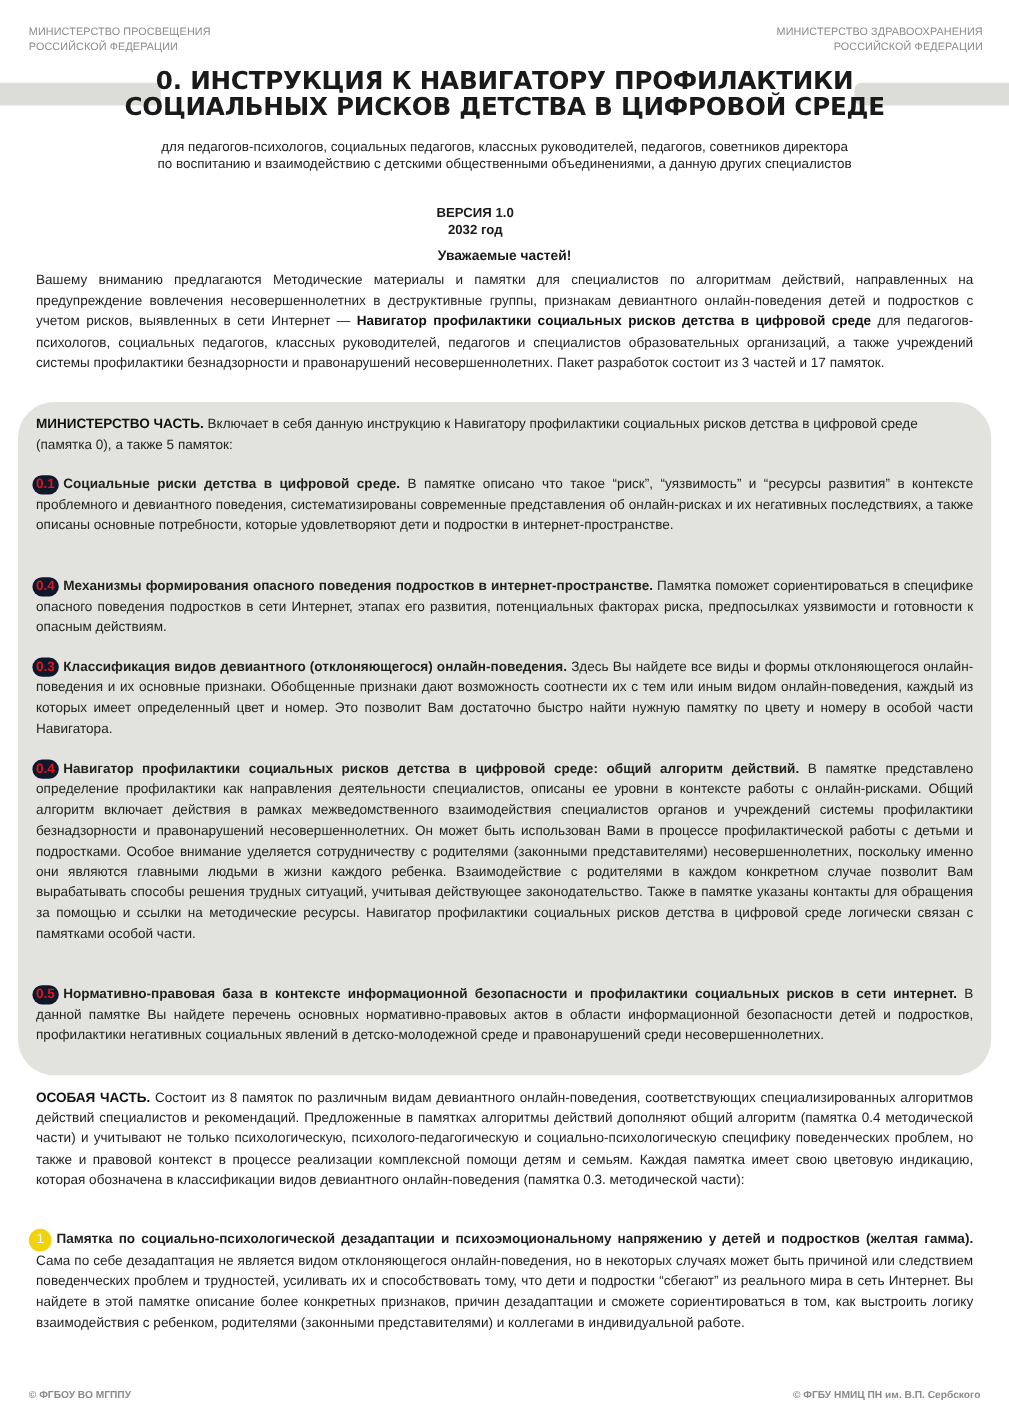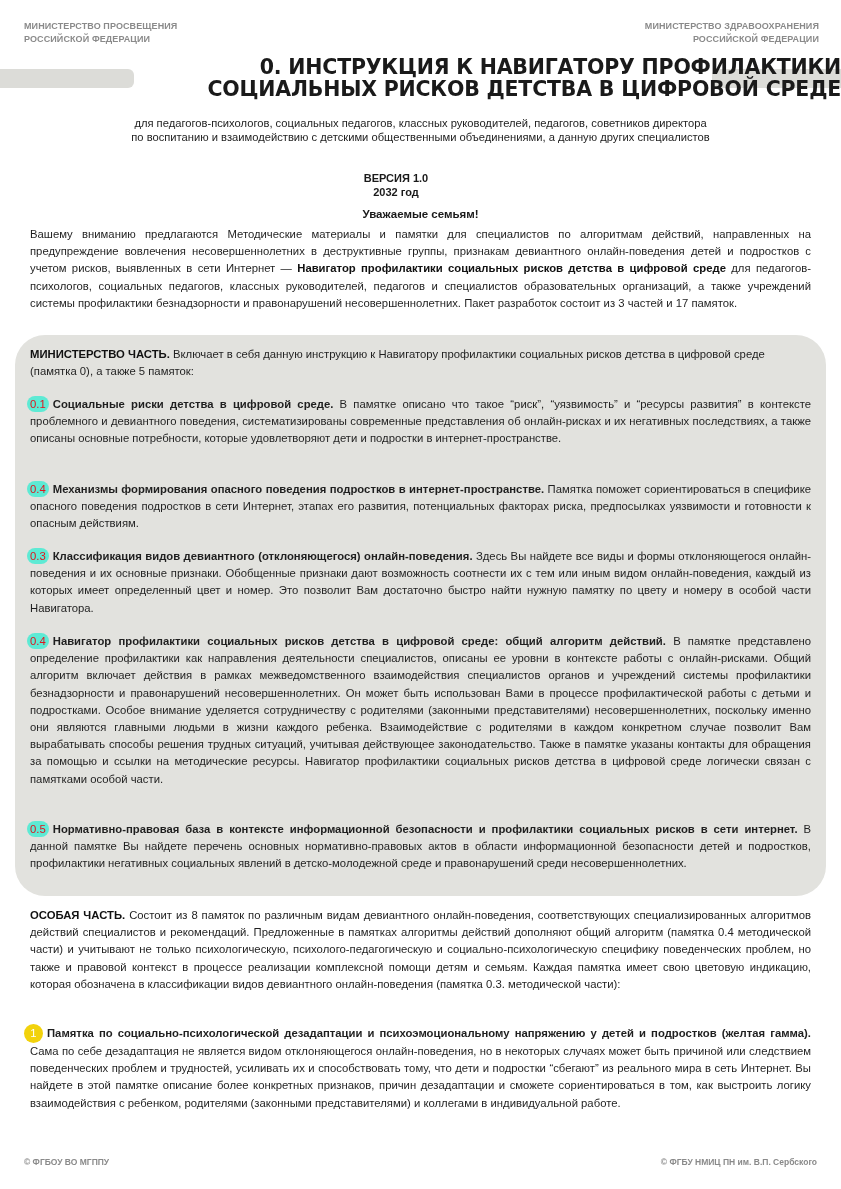--- a/index.html
+++ b/index.html
@@ -1,32 +1,32 @@
 <!DOCTYPE html>
 <html><head>
 <meta charset="utf-8">
 <style>
   html, body { margin: 0; padding: 0; background: #ffffff; }
   body {
     width: 841px; height: 1189px; position: relative; overflow: hidden;
     font-family: "Liberation Sans", sans-serif; color: #1a1a1a;
   }
   .ministry {
-    position: absolute; top: 20px; font-size: 9px; font-weight: bold;
+    position: absolute; top: 20px; font-size: 9px; font-weight: normal;
     color: #8a8a8a; line-height: 13px; letter-spacing: 0.1px;
   }
   .ministry.left { left: 24px; text-align: left; }
   .ministry.right { right: 22px; text-align: right; }
   .deco-bar {
     position: absolute; top: 69px; height: 19px; background: #dcdcd8; border-radius: 5px;
   }
   .deco-bar.left { left: 0; width: 134px; border-radius: 0 6px 6px 0; }
   .deco-bar.right { left: 712px; width: 129px; border-radius: 6px 0 0 6px; }
   .title {
-    position: absolute; top: 56px; left: 0; width: 841px; text-align: right;
+    position: absolute; top: 56px; left: 0; width: 841px; text-align: center;
     font-family: "DejaVu Sans", sans-serif; font-weight: bold; font-size: 20.5px;
     line-height: 22px; color: #1a1a1a; letter-spacing: -0.2px;
   }
   .subtitle {
     position: absolute; top: 116px; left: 0; width: 841px; text-align: center;
     font-size: 11.2px; line-height: 14px; color: #222;
   }
   .version {
     position: absolute; top: 171px; left: 0; width: 792px; text-align: center;
     font-size: 11px; font-weight: bold; line-height: 14px;
@@ -41,21 +41,21 @@
   }
   .para b { color: #111; }
   .intro { top: 226px; }
   .panel {
     position: absolute; left: 15px; top: 335px; width: 811px; height: 561px;
     background: #e2e2de; border-radius: 30px;
   }
   .method-head { top: 346px; }
   .item { position: absolute; left: 30px; width: 781px; font-size: 11.3px; line-height: 17.2px; text-align: justify; color: #1f1f1f; }
   .badge {
-    display: inline-block; background: #5eead4; color: #e0141e; font-weight: normal;
+    display: inline-block; background: #0f172a; color: #e0141e; font-weight: bold;
     border-radius: 9px; padding: 0 3px; margin-left: -3px; margin-right: 4px; line-height: 16px;
   }
   .badge.yellow {
     background: #f2d20c; color: #ffffff; border-radius: 50%; width: 19px; height: 19px;
     text-align: center; line-height: 19px; padding: 0; font-weight: normal; margin-left: -6px;
   }
   .it1 { top: 396px; }
   .it2 { top: 481px; }
   .it3 { top: 548px; }
   .it4 { top: 633px; }
@@ -91,21 +91,21 @@
 <div class="subtitle">
   <div>для педагогов-психологов, социальных педагогов, классных руководителей, педагогов, советников директора</div>
   <div>по воспитанию и взаимодействию с детскими общественными объединениями, а данную других специалистов</div>
 </div>
 
 <div class="version">
   <div>ВЕРСИЯ 1.0</div>
   <div>2032 год</div>
 </div>
 
-<div class="greeting">Уважаемые семьям!</div>
+<div class="greeting">Уважаемые частей!</div>
 
 <div class="para intro"><span>Вашему вниманию предлагаются Методические материалы и памятки для специалистов по алгоритмам действий, направленных на предупреждение вовлечения несовершеннолетних в деструктивные группы, признакам девиантного онлайн-поведения детей и подростков с учетом рисков, выявленных в сети Интернет — </span><b>Навигатор профилактики социальных рисков детства в цифровой среде</b><span> для педагогов-психологов, социальных педагогов, классных руководителей, педагогов и специалистов образовательных организаций, а также учреждений системы профилактики безнадзорности и правонарушений несовершеннолетних. Пакет разработок состоит из 3 частей и 17 памяток.</span></div>
 
 <div class="panel"></div>
 
 <div class="para method-head" style="text-align:left;"><b>МИНИСТЕРСТВО ЧАСТЬ.</b><span> Включает в себя данную инструкцию к Навигатору профилактики социальных рисков детства в цифровой среде (памятка 0), а также 5 памяток:</span></div>
 
 <div class="item it1"><span class="badge">0.1</span><b>Социальные риски детства в цифровой среде.</b><span> В памятке описано что такое “риск”, “уязвимость” и “ресурсы развития” в контексте проблемного и девиантного поведения, систематизированы современные представления об онлайн-рисках и их негативных последствиях, а также описаны основные потребности, которые удовлетворяют дети и подростки в интернет-пространстве.</span></div>
 
 <div class="item it2"><span class="badge">0.4</span><b>Механизмы формирования опасного поведения подростков в интернет-пространстве.</b><span> Памятка поможет сориентироваться в специфике опасного поведения подростков в сети Интернет, этапах его развития, потенциальных факторах риска, предпосылках уязвимости и готовности к опасным действиям.</span></div>

